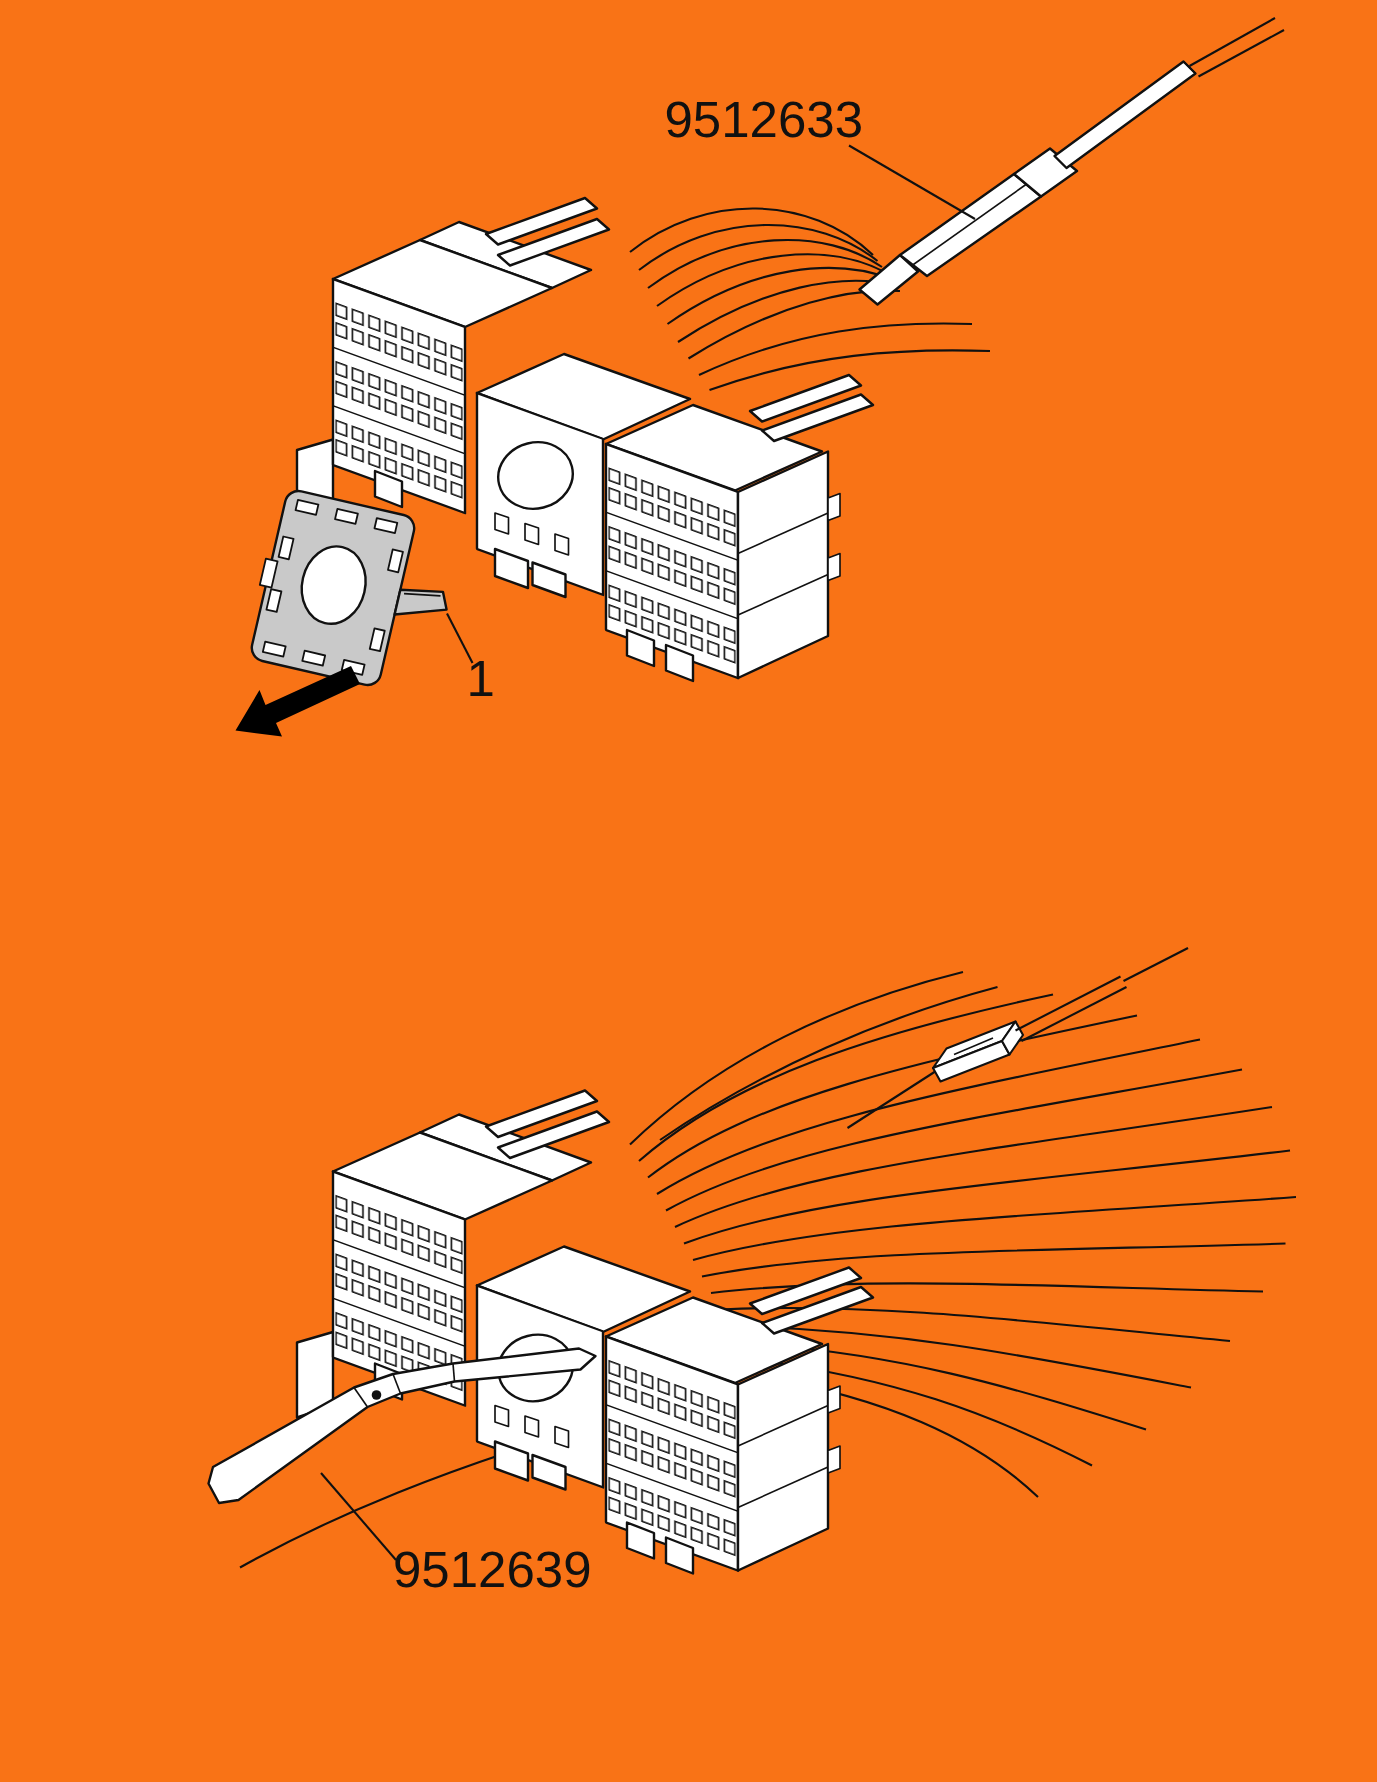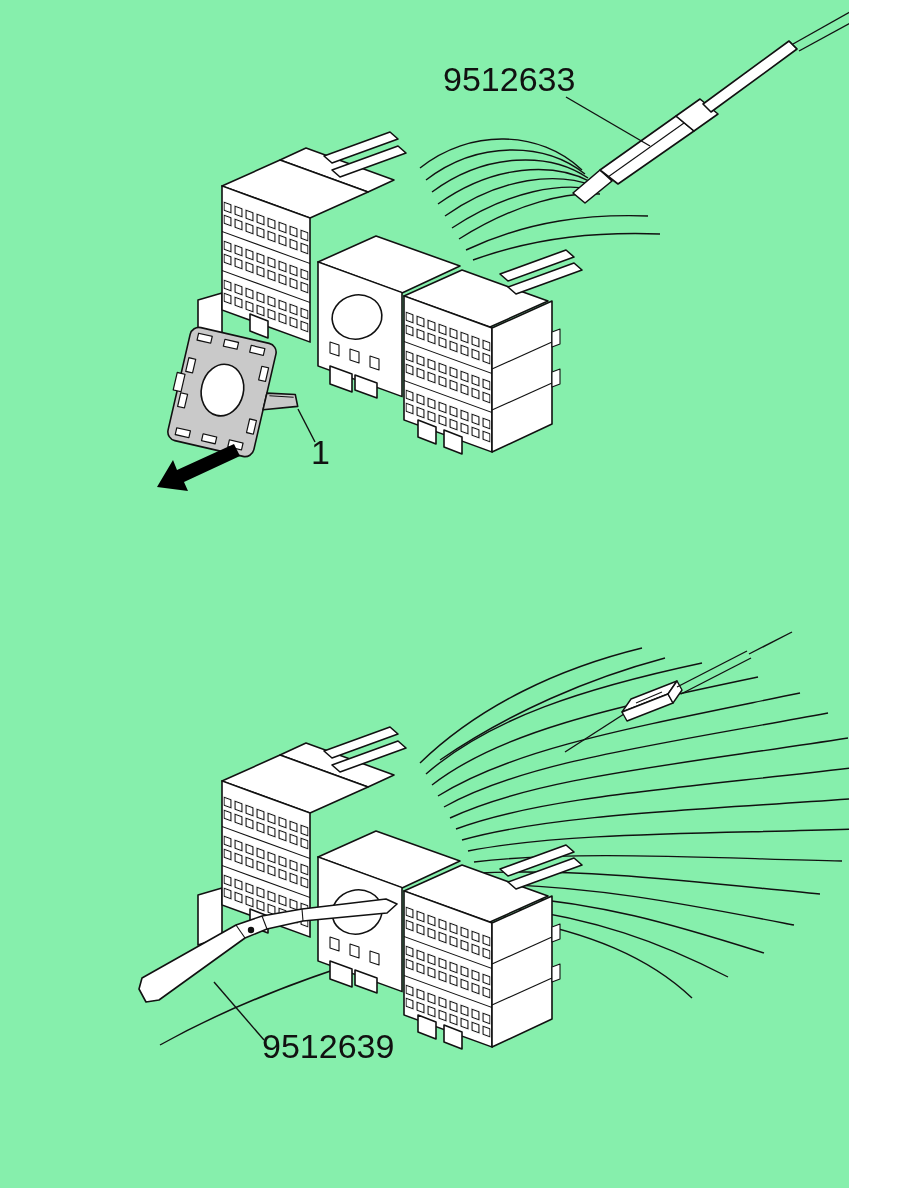--- a/index.html
+++ b/index.html
@@ -1,20 +1,20 @@
 <!DOCTYPE html>
 <html><head>
 <meta charset="utf-8">
 <style>
   html, body { margin: 0; padding: 0; background: #ffffff; }
   .canvas {
     position: relative;
-    width: 849px;
+    width: 918px;
     height: 1188px;
-    background: #86efac;
+    background: #f97316;
     overflow: hidden;
   }
   svg { display: block; }
   text.part-label {
     font-family: "Liberation Sans", sans-serif;
     font-size: 34px;
     fill: #111111;
   }
 </style>
 </head>

